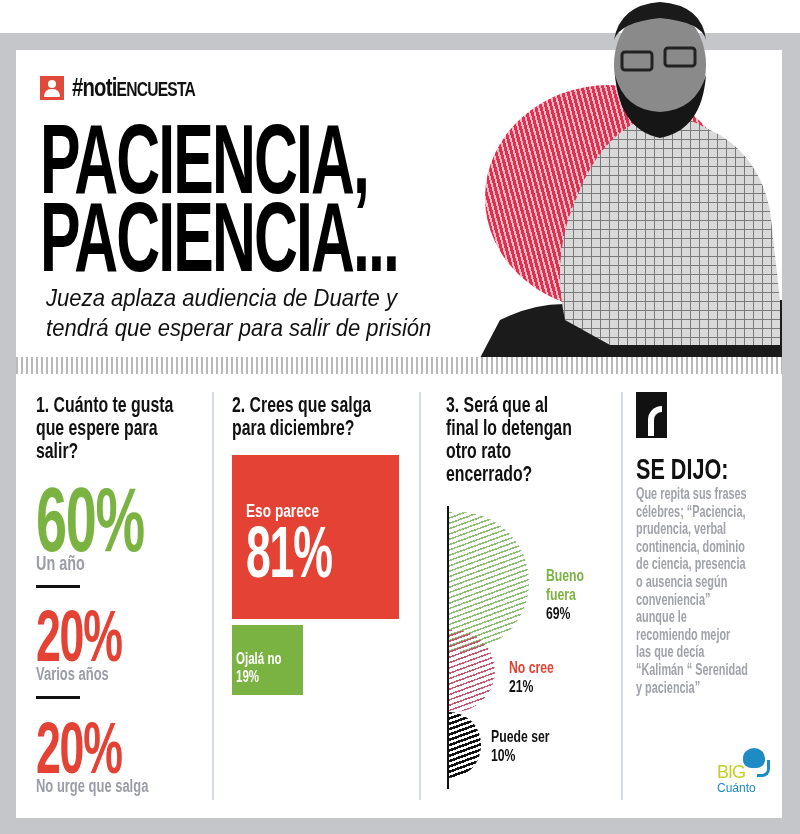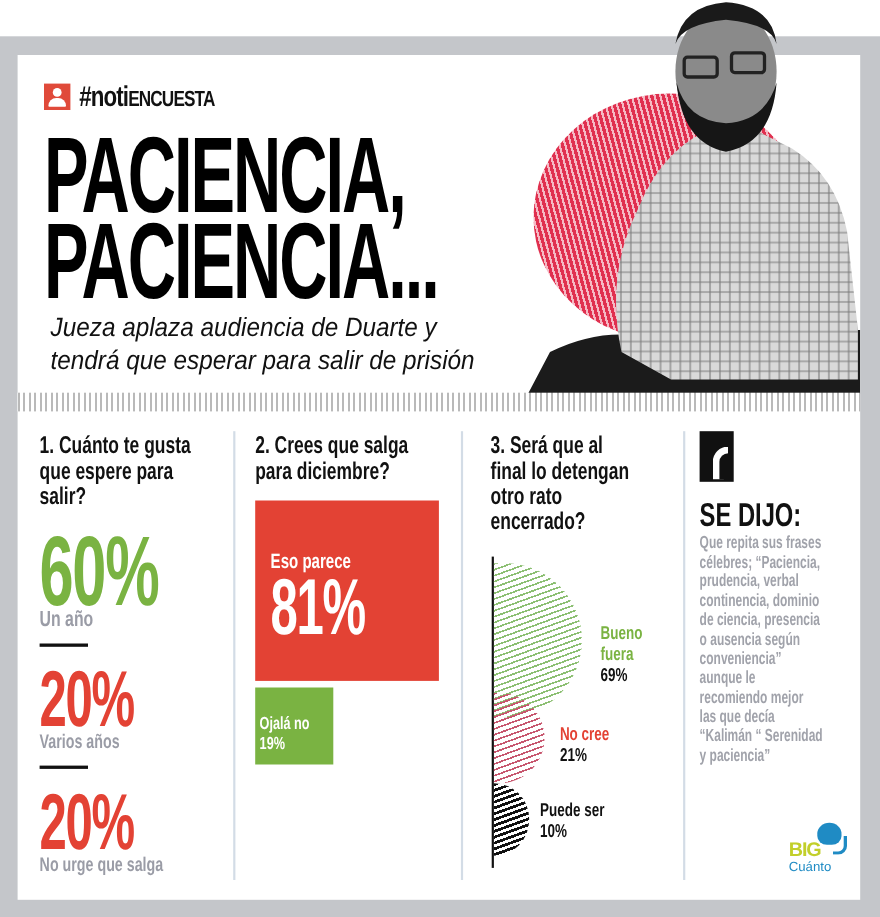--- a/index.html
+++ b/index.html
@@ -29,21 +29,21 @@
   .axis{position:absolute;left:447px;top:506px;width:2px;height:283px;background:#111;}
   .semi{position:absolute;left:449px;border-radius:0 200px 200px 0;}
   .semi.g{top:512px;width:80px;height:140px;background:repeating-linear-gradient(160deg,#8cbf72 0 1.5px,transparent 1.5px 5px);}
   .semi.r{top:630px;width:46px;height:82px;background:repeating-linear-gradient(160deg,#c7566e 0 1.5px,transparent 1.5px 5px);}
   .semi.b{top:712px;width:32px;height:66px;background:repeating-linear-gradient(160deg,#111 0 2.5px,transparent 2.5px 5px);}
   .quote-box{position:absolute;left:636px;top:392px;width:31px;height:46px;background:#111;}
   .quote-box .q1{position:absolute;left:12px;top:14px;width:14px;height:30px;border-left:6px solid #fff;border-top:6px solid #fff;border-top-left-radius:14px;box-sizing:border-box;}
   .sedijo{position:absolute;left:636px;top:454px;font-size:30px;font-weight:bold;color:#111;transform:scaleX(0.72);transform-origin:left top;white-space:nowrap;line-height:1;}
   .quote-text{position:absolute;left:636px;top:485px;width:220px;font-size:16px;font-weight:bold;color:#a0a2aa;line-height:17.6px;transform:scaleX(0.68);transform-origin:left top;}
   .logo{position:absolute;left:717px;top:748px;width:60px;height:52px;}
-  .logo .big-t{position:absolute;left:0;top:14px;font-size:18px;font-weight:bold;color:#c2cf2a;letter-spacing:-1px;}
+  .logo .big-t{position:absolute;left:0;top:14px;font-size:18px;font-weight:normal;color:#c2cf2a;letter-spacing:-1px;}
   .logo .dis{position:absolute;left:0;top:33px;font-size:12px;color:#1f8bc4;}
   .logo .ele{position:absolute;left:26px;top:0;width:22px;height:20px;background:#1f8bc4;border-radius:50% 50% 40% 40%;}
   .logo .trunk{position:absolute;left:40px;top:12px;width:10px;height:14px;border:3px solid #1f8bc4;border-top:none;border-left:none;border-radius:0 0 8px 0;}
 </style>
 </head>
 <body>
 
 <div class="frame"></div>
 <div class="card"></div>
 

